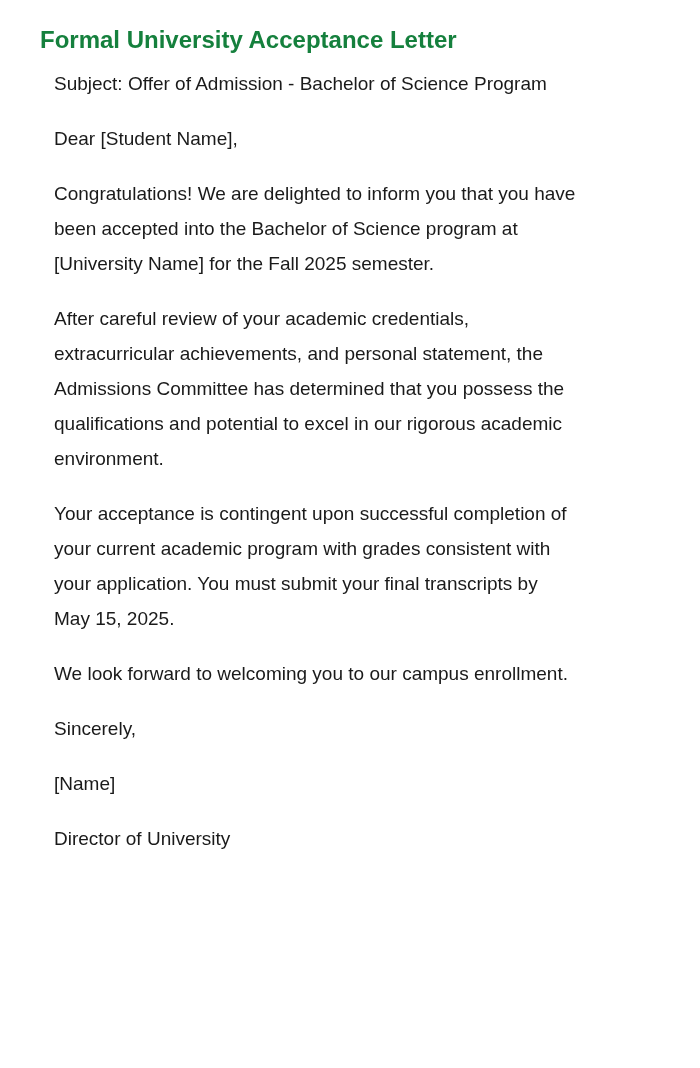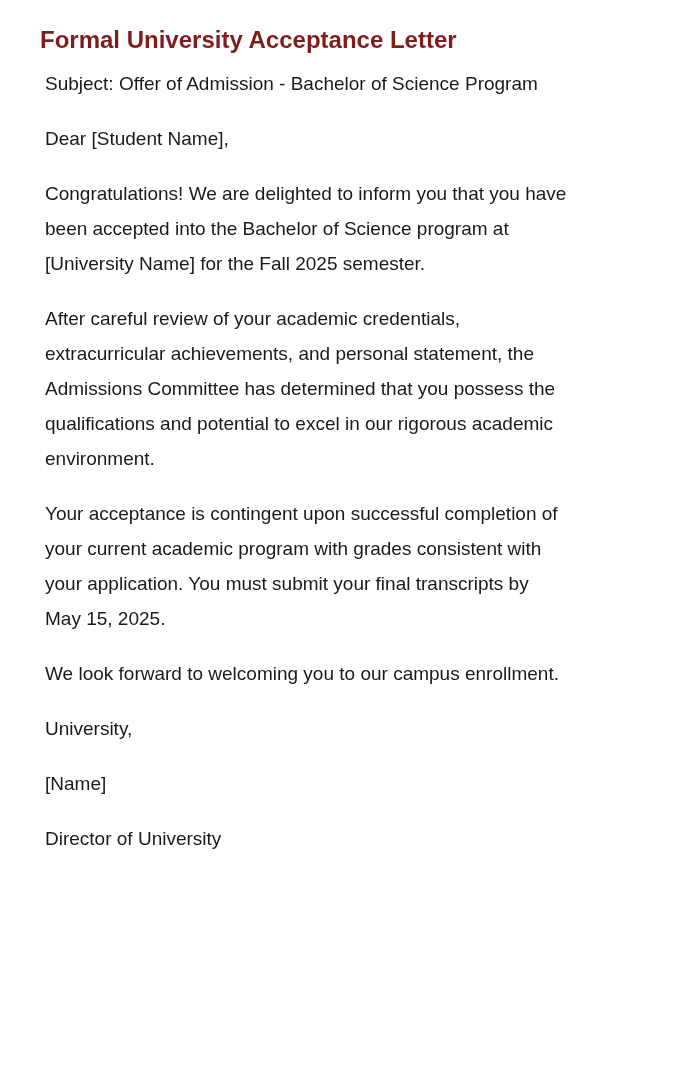--- a/index.html
+++ b/index.html
@@ -17,25 +17,25 @@
   .letter {
     box-sizing: border-box;
     width: 700px;
     padding: 24px 40px 0 40px;
   }
   .letter h1 {
     margin: 0 0 10px 0;
     font-size: 24px;
     line-height: 32px;
     font-weight: 700;
-    color: #7f1d1d;
+    color: #15803d;
     letter-spacing: 0;
   }
   .letter p {
-    margin: 0 0 20px 5px;
+    margin: 0 0 20px 14px;
     font-size: 19px;
     line-height: 35px;
     font-weight: 400;
     white-space: pre-line; 
     letter-spacing: 0;
   }
 </style>
 </head>
 <body>
 
@@ -49,16 +49,16 @@
   <p>After careful review of your academic credentials,
 extracurricular achievements, and personal statement, the
 Admissions Committee has determined that you possess the
 qualifications and potential to excel in our rigorous academic
 environment.</p>
   <p>Your acceptance is contingent upon successful completion of
 your current academic program with grades consistent with
 your application. You must submit your final transcripts by
 May 15, 2025.</p>
   <p>We look forward to welcoming you to our campus enrollment.</p>
-  <p>University,</p>
+  <p>Sincerely,</p>
   <p>[Name]</p>
   <p>Director of University</p>
 </main>
 
 </body></html>

